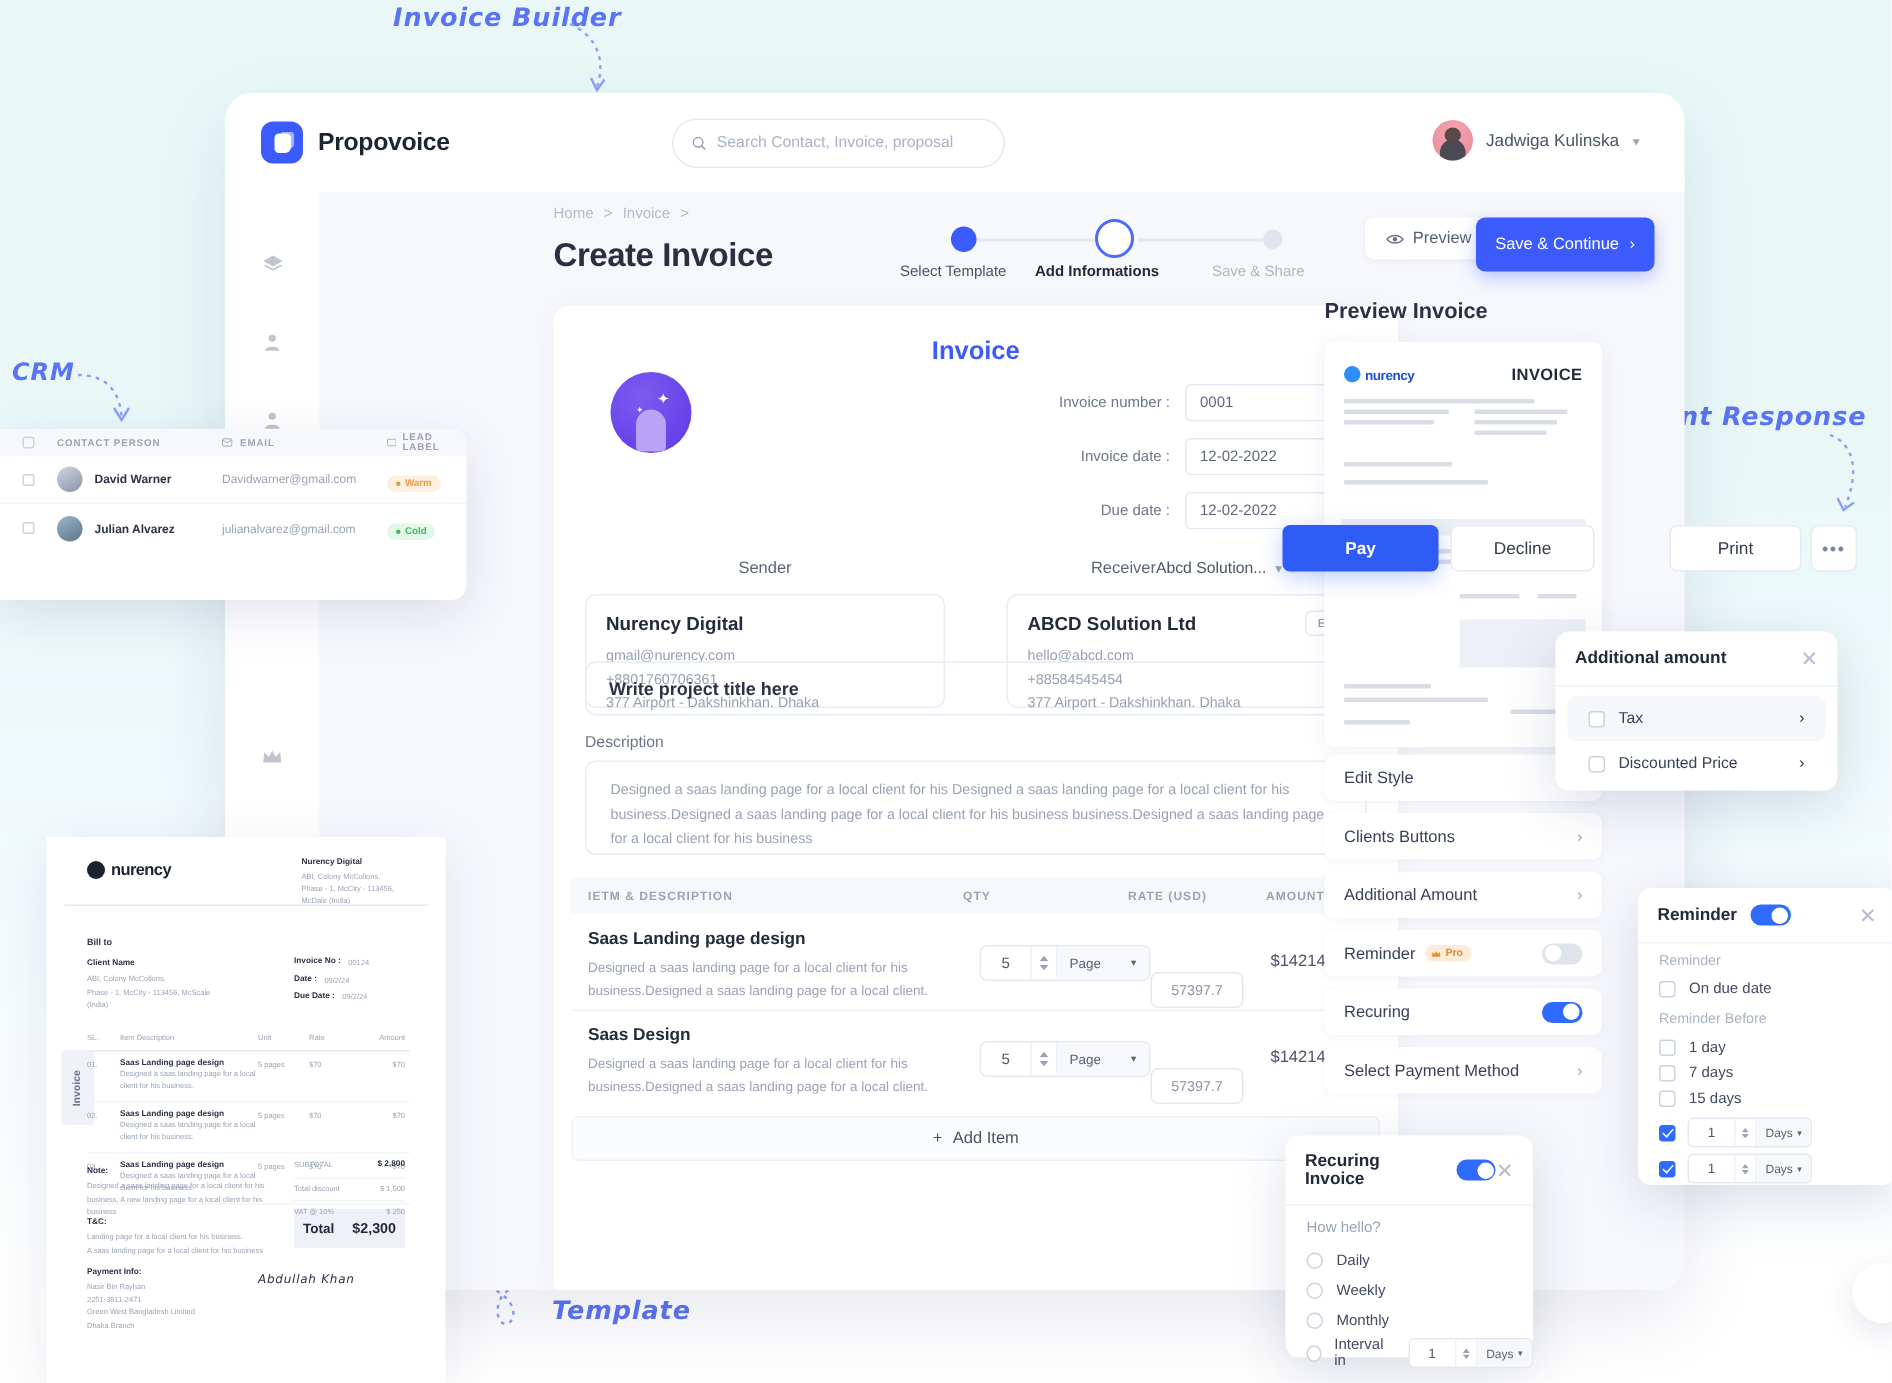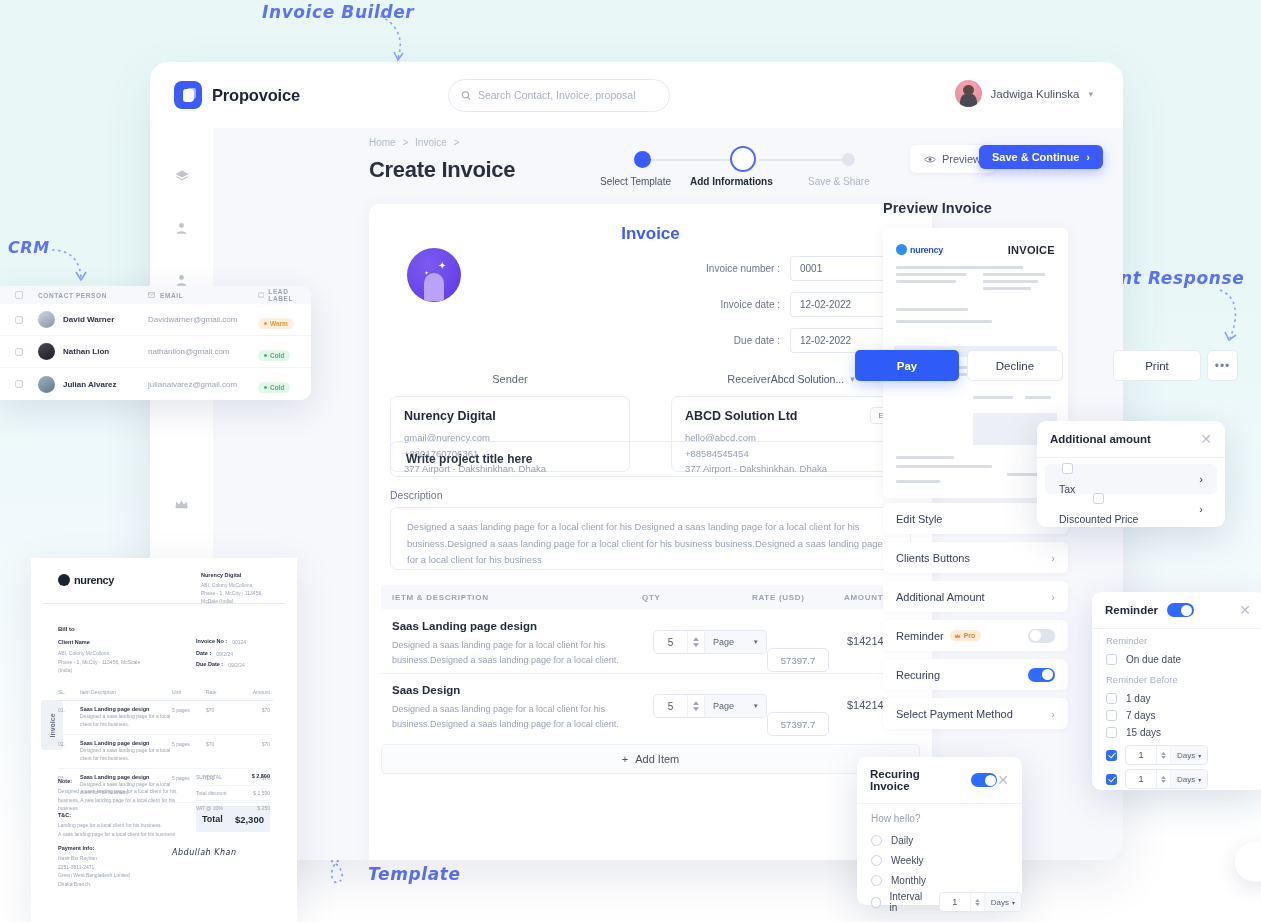--- a/index.html
+++ b/index.html
@@ -130,23 +130,23 @@
 
   .btn-preview {
     position:absolute; right:128px; top:83px;
     background:#fff; border:none; border-radius:6px; height:28px; padding:0 14px;
     display:flex; align-items:center; gap:6px;
     font-size:11px; color:#555f74; font-weight:500; cursor:pointer;
     box-shadow:0 1px 4px rgba(40,60,120,.08);
   }
   .btn-save {
     position:absolute; right:20px; top:83px;
-    background:#3b5bfd; border:none; border-radius:6px; height:24px; padding:0 13px;
+    background:#3b5bfd; border:none; border-radius:6px; height:36px; padding:0 13px;
     display:flex; align-items:center; gap:7px;
-    font-size:11px; color:#fff; font-weight:700; cursor:pointer;
+    font-size:11px; color:#fff; font-weight:400; cursor:pointer;
     box-shadow: 0 4px 12px rgba(59,91,253,.35);
   }
 
   
   .editor-card {
     position:absolute; left:219px; top:142px; width:563px; height:660px;
     background:#fff; border-radius:10px 10px 0 0;
     box-shadow: 0 2px 18px rgba(40,60,120,.05);
   }
   .inv-heading { text-align:center; font-size:17px; font-weight:700; color:#3b5bfd; margin-top:20px;}
@@ -289,21 +289,21 @@
   }
   .pop-head{display:flex;align-items:center;justify-content:space-between;padding:11px 13px;}
   .pop-title{font-size:11.5px;font-weight:700;color:#232a3b;display:flex;align-items:center;gap:9px;}
   .pop-x{color:#b6bdcc;font-size:14px;cursor:pointer;line-height:1;}
   .pop-div{height:1px;background:#eef1f6;}
 
   
   .pop-add{left:1037px;top:421px;width:188px;height:106px;}
   .aa-item{display:flex;align-items:center;justify-content:space-between;height:30px;padding:0 14px;margin:0 8px;border-radius:5px;}
   .aa-item.hl{background:#f5f7fb;}
-  .aa-left{display:flex;align-items:center;gap:9px;font-size:10.5px;color:#39415a;flex-direction:column;}
+  .aa-left{display:flex;align-items:center;gap:9px;font-size:10.5px;color:#39415a;}
   .cbx{width:11px;height:11px;border:1.3px solid #ccd3e0;border-radius:2.5px;background:#fff;}
   .cbx.on{background:#2f6bff;border-color:#2f6bff;position:relative;}
   .cbx.on::after{content:"";position:absolute;left:3px;top:0.5px;width:3px;height:6px;border:solid #fff;border-width:0 1.5px 1.5px 0;transform:rotate(42deg);}
 
   
   .pop-rem{left:1092px;top:592px;width:172px;height:198px;}
   .rm-sec{font-size:9.5px;color:#aab2c2;margin:6px 0 5px 14px;}
   .rm-row{display:flex;align-items:center;gap:9px;font-size:10px;color:#424a60;height:17px;padding-left:14px;}
   .rm-stepper{display:flex;align-items:center;margin:4px 0 0 14px;gap:0;}
   .stp{display:flex;align-items:center;border:1px solid #e4e8f2;border-radius:4px;height:20px;background:#fff;margin-left:8px;}
@@ -891,36 +891,20 @@
     </div>
     <div class="crm-c3">
         <div class="crm-mail">Davidwarner@gmail.com</div>
       </div>
     <div class="crm-c4"><span class="badge warm">
           <span class="d"></span>
           <span>Warm</span>
         </span></div>
   </div>
 
-  <div class="crm-row">
-    <div class="crm-c1">
-        <div class="crm-cb"></div>
-      </div>
-    <div class="crm-c2">
-      <div class="crm-av" style="background:linear-gradient(150deg,#4a4a55,#1d1d24);"></div>
-      <div class="crm-name">Nathan Lion</div>
-    </div>
-    <div class="crm-c3">
-        <div class="crm-mail">nathanlion@gmail.com</div>
-      </div>
-    <div class="crm-c4"><span class="badge cold">
-          <span class="d"></span>
-          <span>Cold</span>
-        </span></div>
-  </div>
 
   <div class="crm-row" style="border-bottom:none">
     <div class="crm-c1">
         <div class="crm-cb"></div>
       </div>
     <div class="crm-c2">
       <div class="crm-av" style="background:linear-gradient(150deg,#9fb6c9,#5b7488);"></div>
       <div class="crm-name">Julian Alvarez</div>
     </div>
     <div class="crm-c3">

